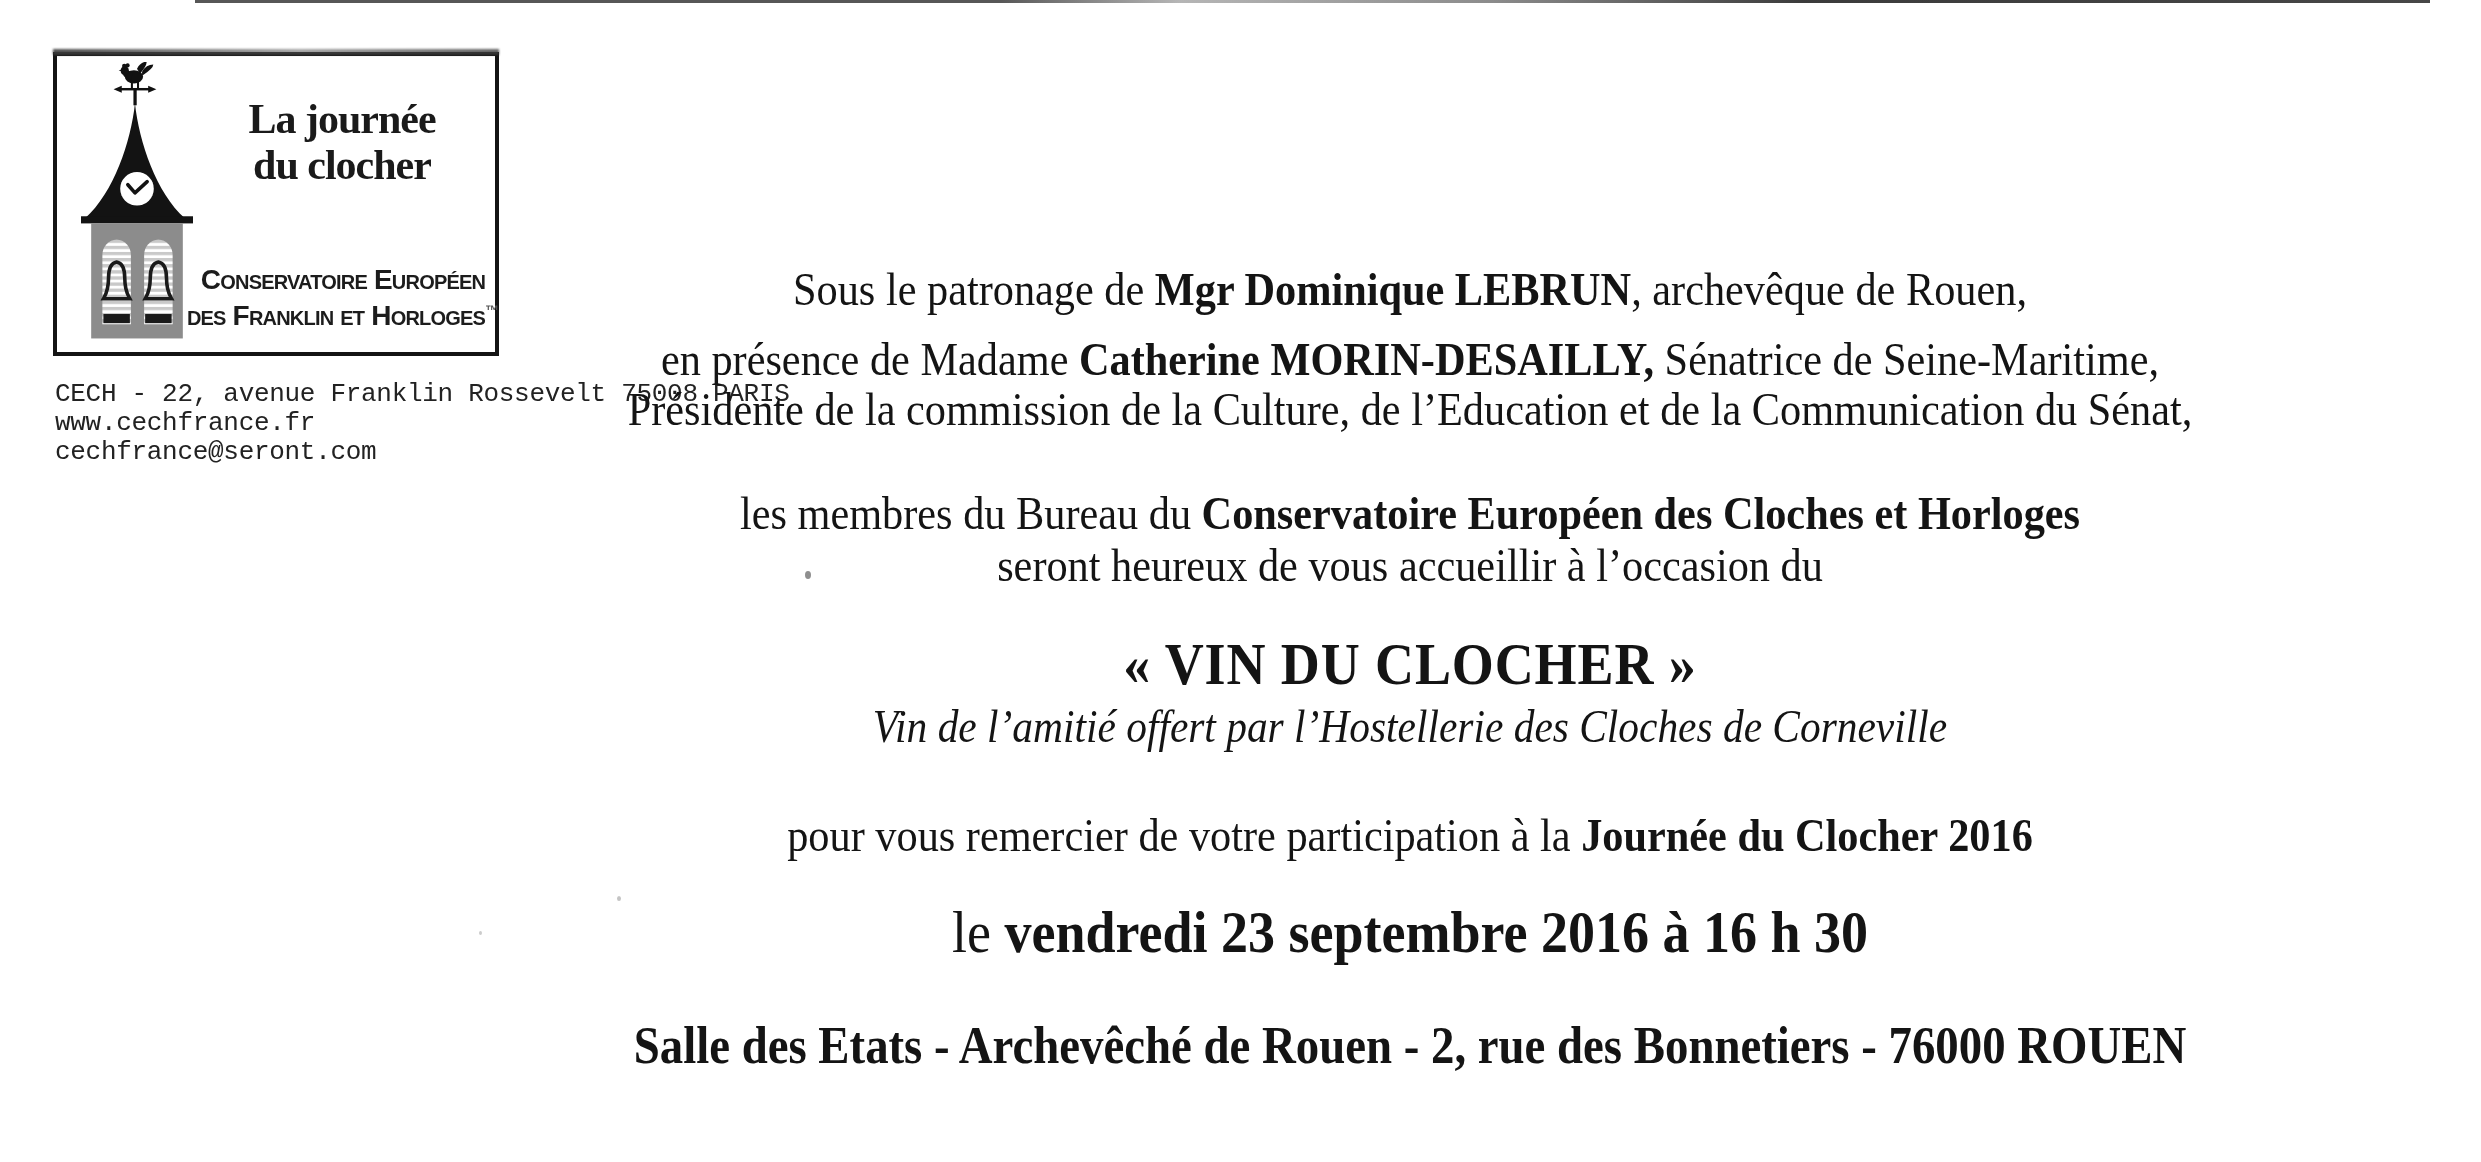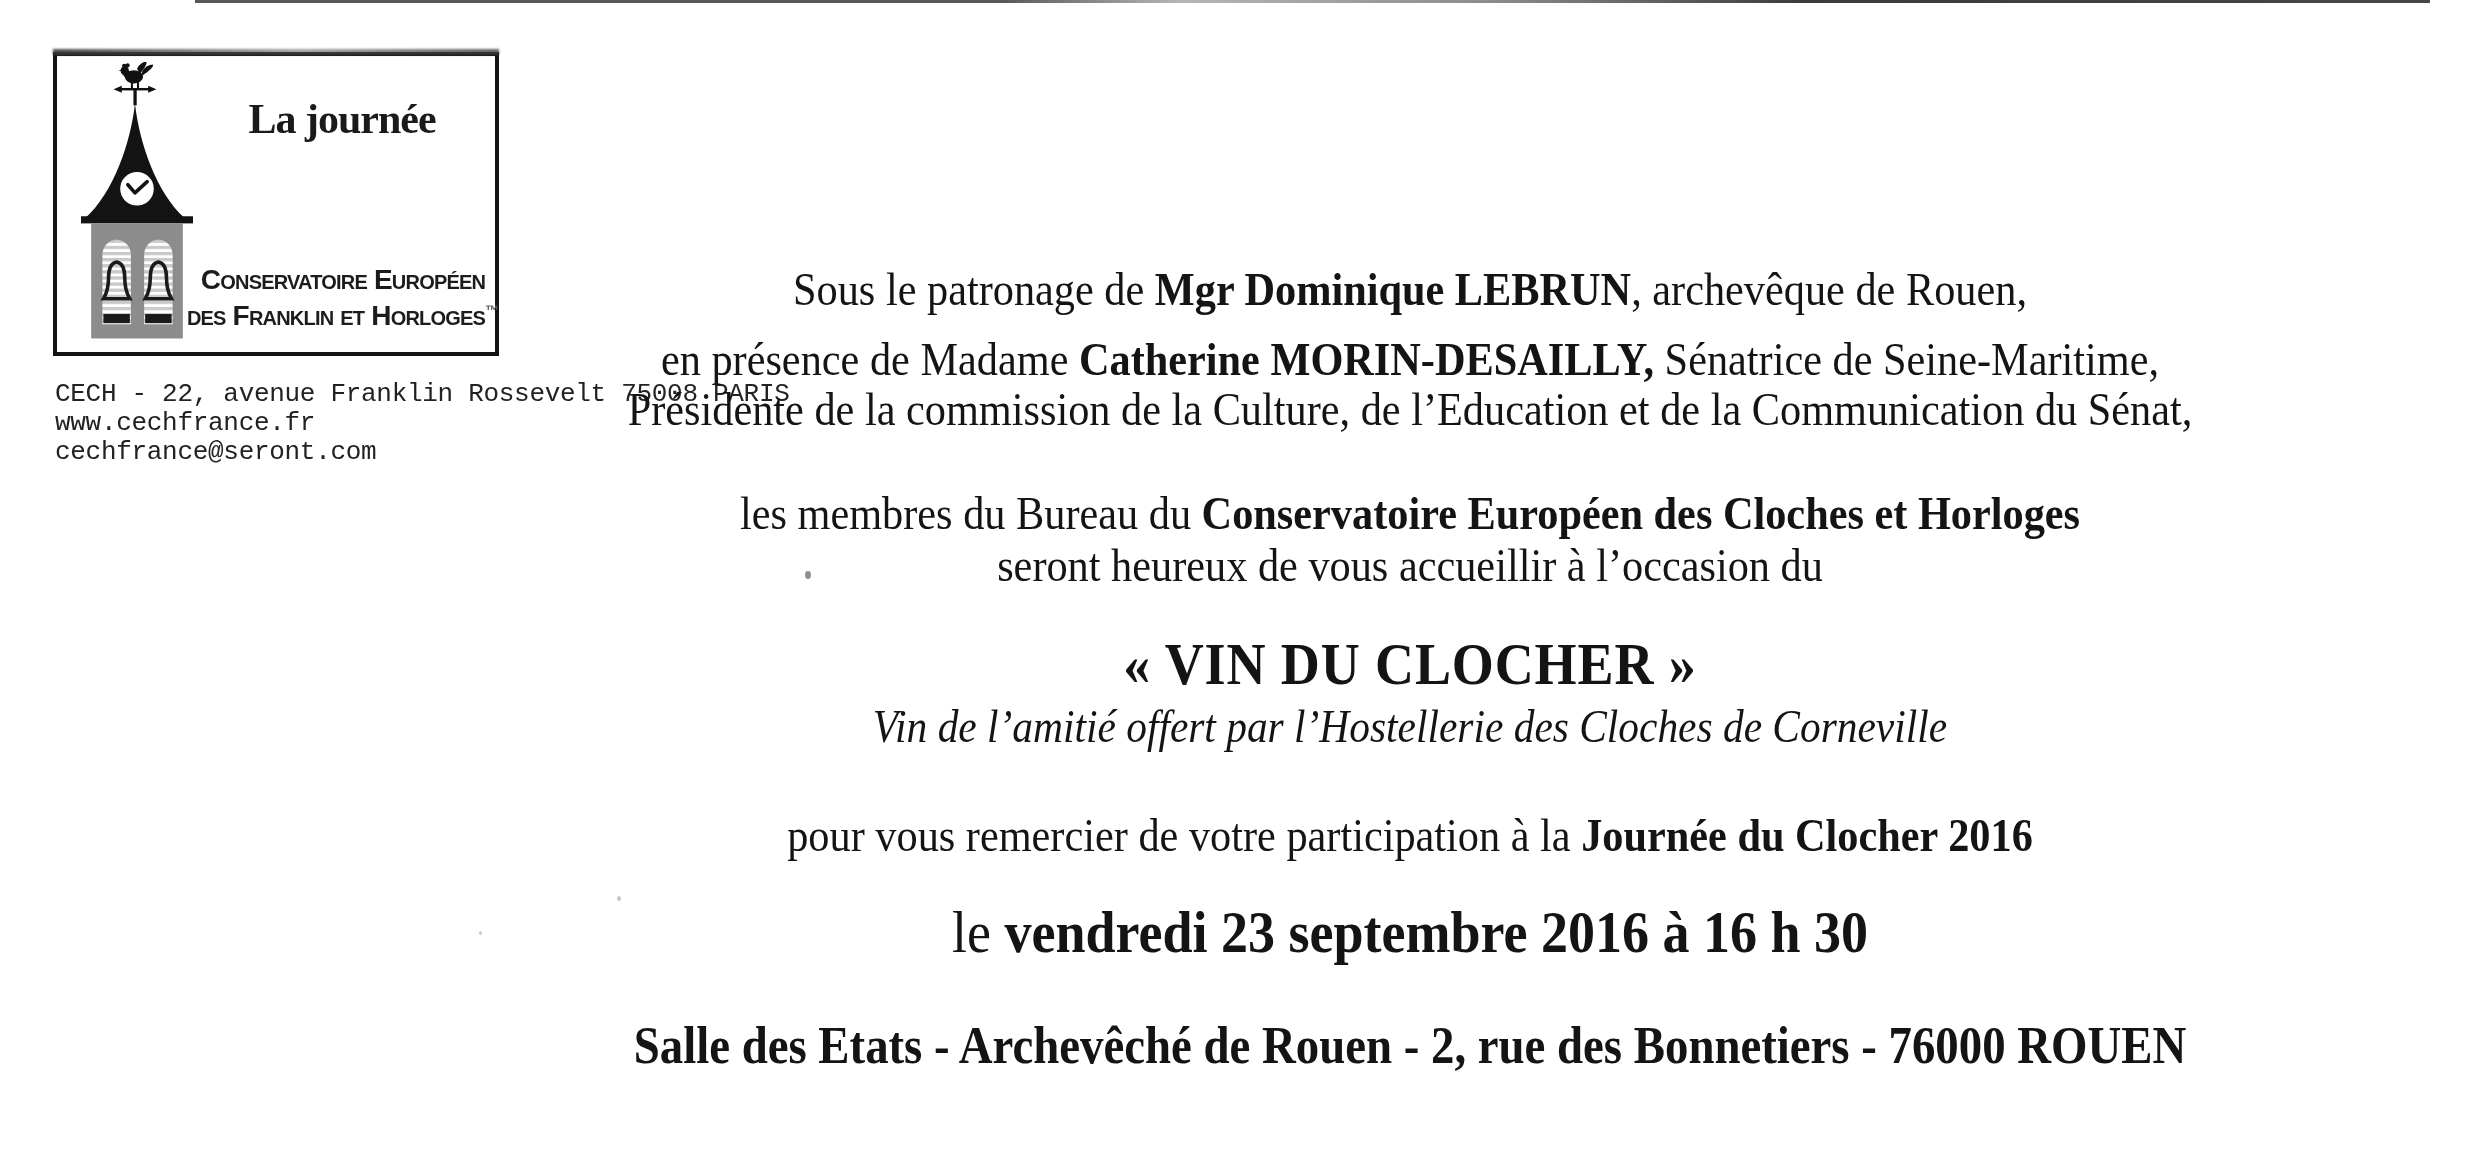--- a/index.html
+++ b/index.html
@@ -121,20 +121,21 @@
 
     <g>
       <rect x="10" y="158" width="90" height="113" fill="#8c8c8c"></rect>
       <use href="#win"></use>
       <use href="#win" x="41"></use>
     </g>
   </svg>
 
   <div class="logo-title">
     <div>La journée</div>
+    <div>du clocher</div>
   </div>
 
   <div class="org-name">
     <div>Conservatoire Européen</div>
     <div><span>des Franklin et Horloges</span><span class="tm">™</span></div>
   </div>
 </div>
 
 <div class="contact">
   <div>CECH - 22, avenue Franklin Rossevelt 75008 PARIS</div>

